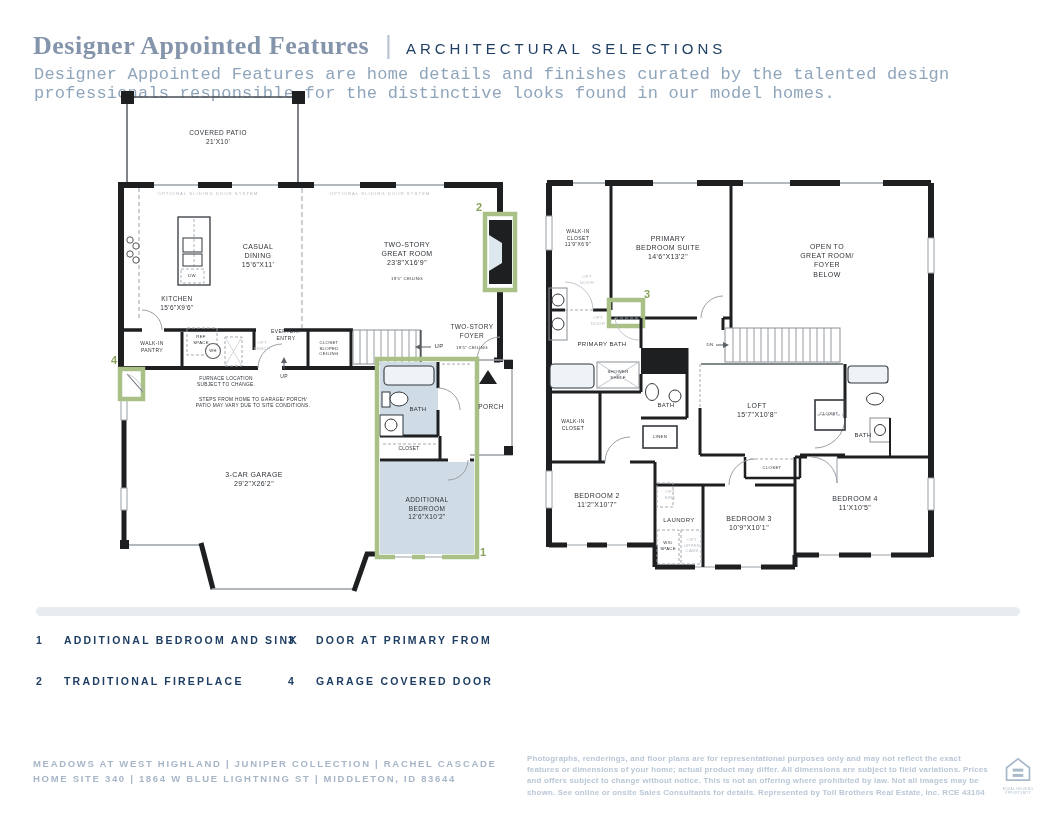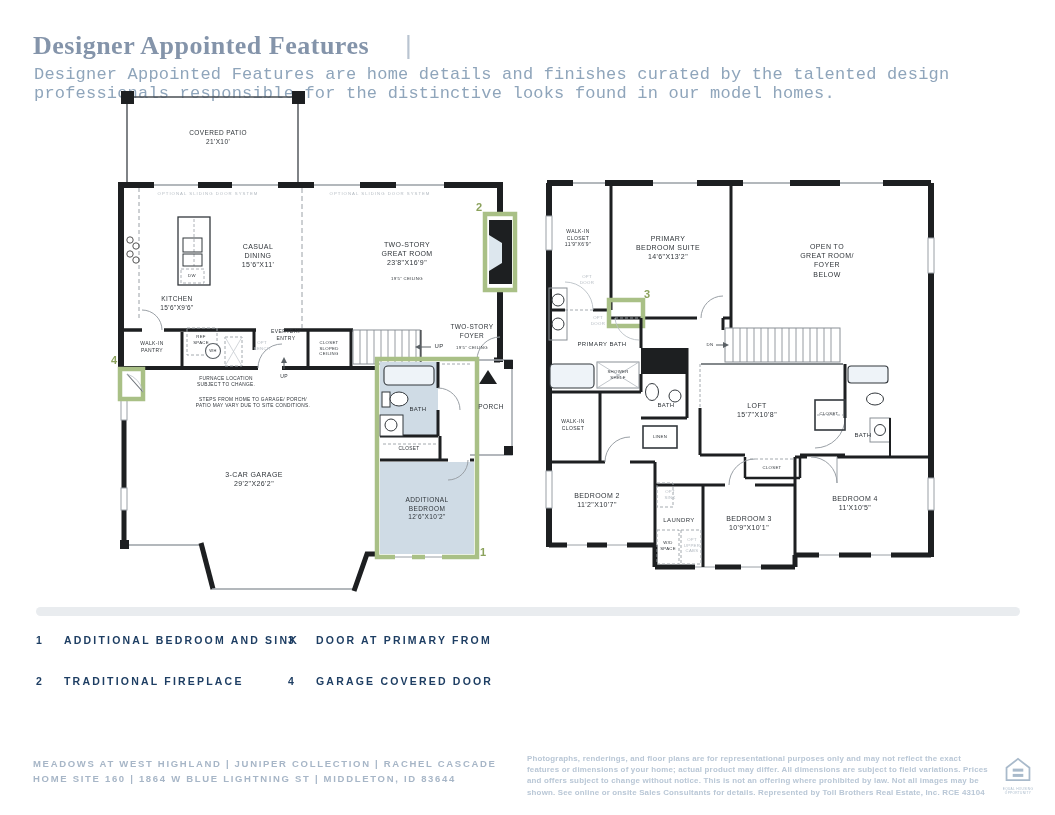--- a/index.html
+++ b/index.html
@@ -1,19 +1,19 @@
 <!DOCTYPE html>
 <html><head>
 <meta charset="utf-8">
 <style>
   html,body{margin:0;padding:0;}
   body{width:1055px;height:815px;background:#ffffff;position:relative;overflow:hidden;
        font-family:"Liberation Sans", sans-serif;}
   
-  .header{position:absolute;left:33px;top:30px;display:flex;align-items:center;gap:20px;}
+  .header{position:absolute;left:33px;top:30px;display:flex;align-items:center;}
   .title{font-family:"Liberation Serif", serif;font-weight:bold;font-size:26px;color:#8494aa;letter-spacing:0.5px;}
   .sep{color:#b9c4d1;font-size:26px;font-weight:normal;margin:0 14px 0 16px;}
   .selections{font-size:15px;letter-spacing:4px;color:#1e3e63;margin-top:6px;}
   .description{position:absolute;left:34px;top:65px;font-size:17px;color:#8fa5bb;letter-spacing:0.2px;font-family:Liberation Mono, monospace;}
   
   .plan{position:absolute;}
   #floor1{left:108px;top:88px;width:412px;height:520px;}
   #floor2{left:545px;top:178px;width:390px;height:392px;}
   .plan svg{position:absolute;left:0;top:0;}
   .pl{position:absolute;transform:translate(-50%,-50%);text-align:center;white-space:pre-line;
@@ -34,20 +34,21 @@
   .disclaimer{position:absolute;left:527px;top:753px;width:468px;font-size:7.9px;color:#b9c7d6;line-height:1.42;letter-spacing:0.2px;font-weight:bold;}
   .eho{position:absolute;left:1000px;top:756px;width:36px;text-align:center;}
   .eho-text{font-size:3.2px;color:#a9bacb;letter-spacing:0.3px;white-space:pre-line;line-height:1.3;}
 </style>
 </head>
 <body>
 
 <div class="header">
   <span class="title">Designer Appointed Features</span>
   <span class="sep">|</span>
+  <span class="selections">ARCHITECTURAL SELECTIONS</span>
 </div>
 <div class="description">Designer Appointed Features are home details and finishes curated by the talented design professionals responsible for the distinctive looks found in our model homes.</div>
 
 <div class="plan" id="floor1">
   <svg width="412" height="520" viewBox="0 0 412 520">
 
     <path d="M19,16 V95 M19,9 H190 M190,16 V95" stroke="#4a4f54" stroke-width="1.4" fill="none"></path>
     <rect x="13" y="3" width="13" height="13" fill="#1d1f21"></rect>
     <rect x="184" y="3" width="13" height="13" fill="#1d1f21"></rect>
 
@@ -334,21 +335,21 @@
 <div class="legend-item" style="left:288px;top:634px">
   <span class="lnum">3</span>
   <span>DOOR AT PRIMARY FROM</span>
 </div>
 <div class="legend-item" style="left:288px;top:675px">
   <span class="lnum">4</span>
   <span>GARAGE COVERED DOOR</span>
 </div>
 
 <div class="community">MEADOWS AT WEST HIGHLAND   |   JUNIPER COLLECTION   |   RACHEL CASCADE
-HOME SITE 160   |   1864 W BLUE LIGHTNING ST   |   MIDDLETON, ID 83644</div>
+HOME SITE 340   |   1864 W BLUE LIGHTNING ST   |   MIDDLETON, ID 83644</div>
 <div class="disclaimer">Photographs, renderings, and floor plans are for representational purposes only and may not reflect the exact features or dimensions of your home; actual product may differ. All dimensions are subject to field variations. Prices and offers subject to change without notice. This is not an offering where prohibited by law. Not all images may be shown. See online or onsite Sales Consultants for details. Represented by Toll Brothers Real Estate, Inc. RCE 43104</div>
 <div class="eho">
   <svg width="30" height="27" viewBox="0 0 34 30">
     <path d="M4,13 L17,3 L30,13 V27 H4 Z" fill="none" stroke="#a9bacb" stroke-width="2"></path>
     <rect x="11" y="14" width="12" height="3.4" fill="#a9bacb"></rect>
     <rect x="11" y="20" width="12" height="3.4" fill="#a9bacb"></rect>
   </svg>
   <div class="eho-text">EQUAL HOUSING
 OPPORTUNITY</div>
 </div>

